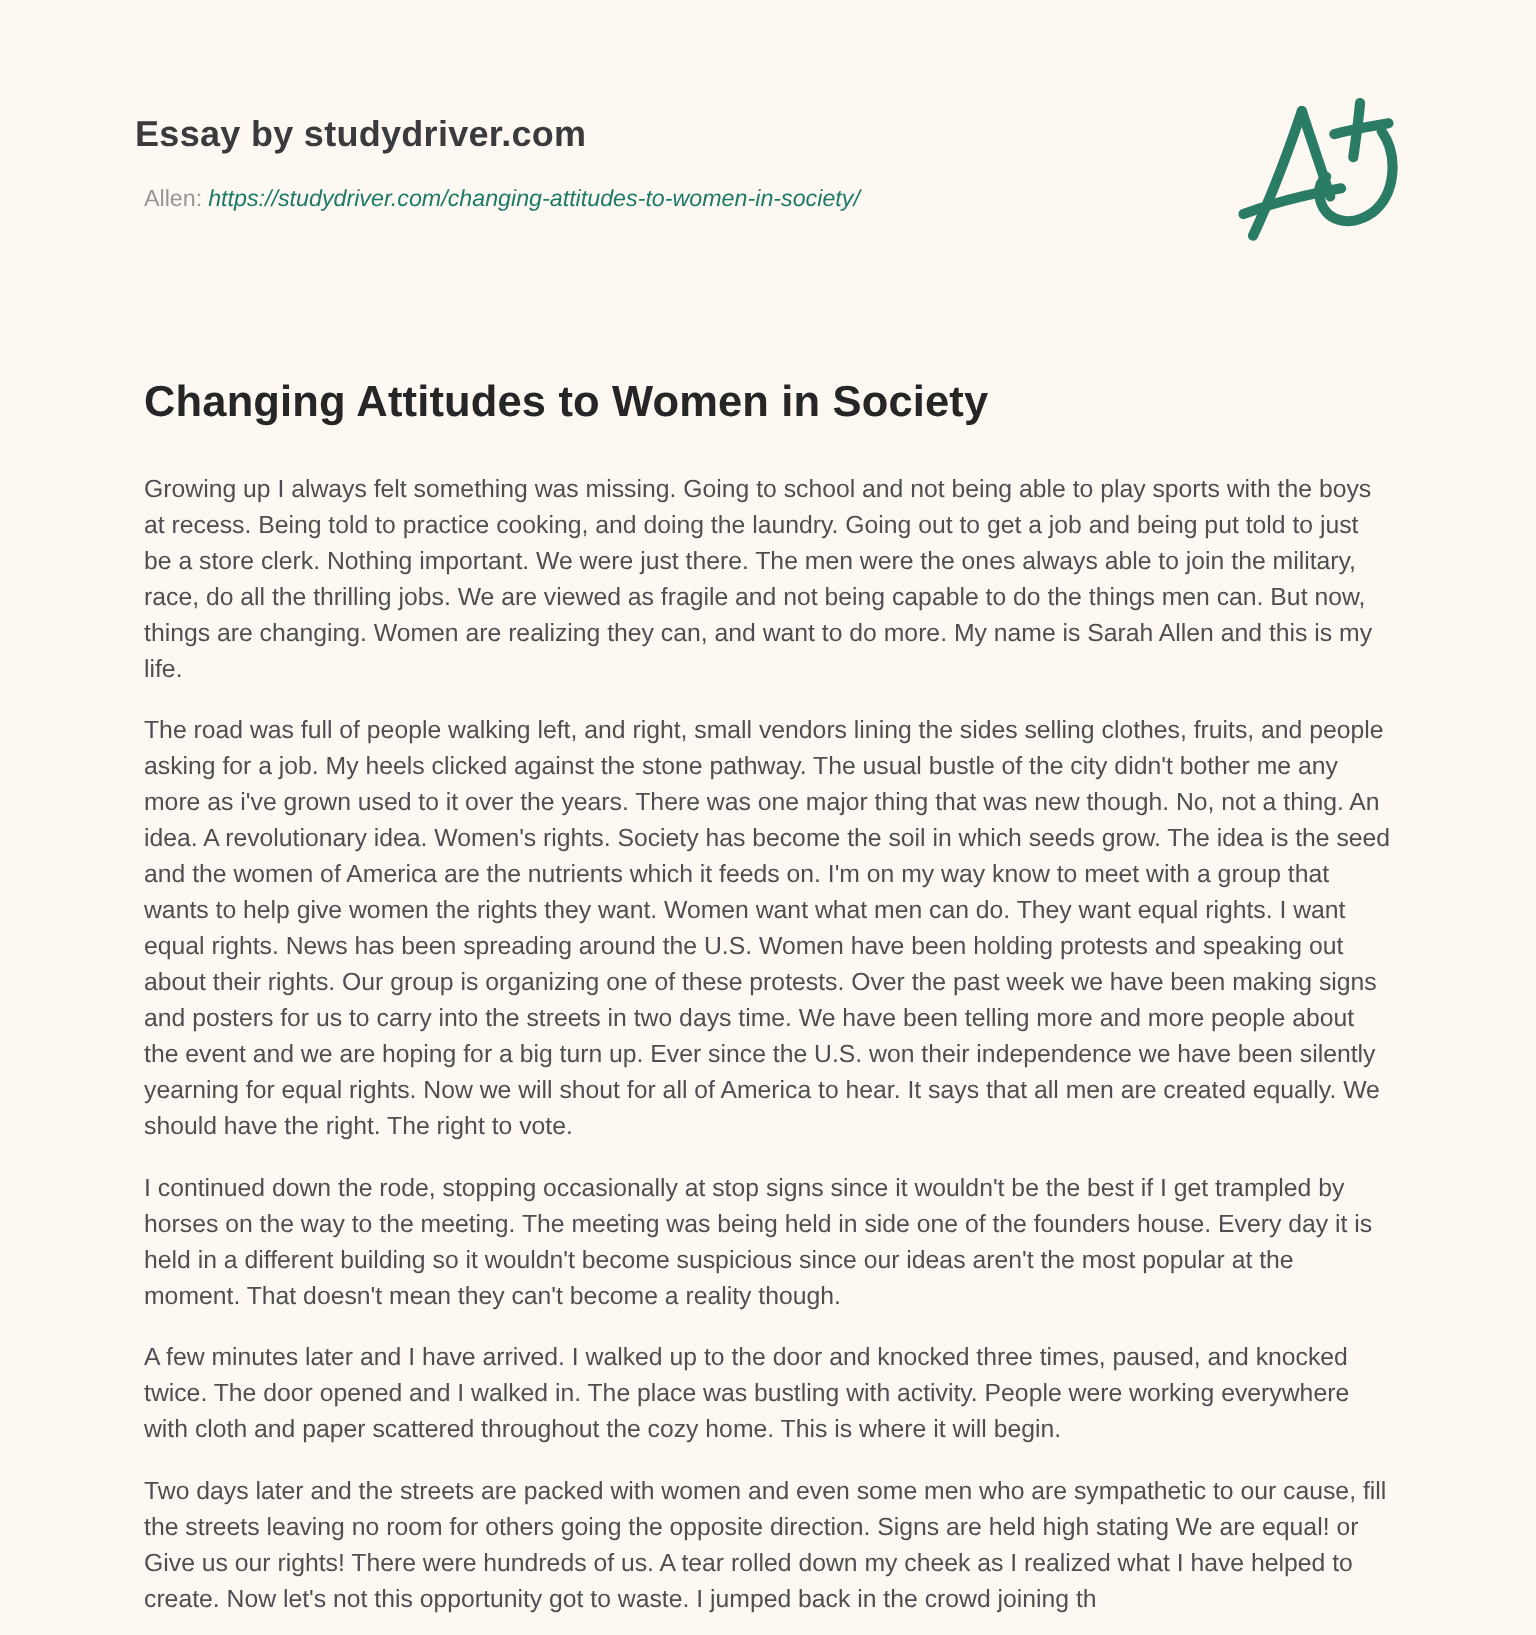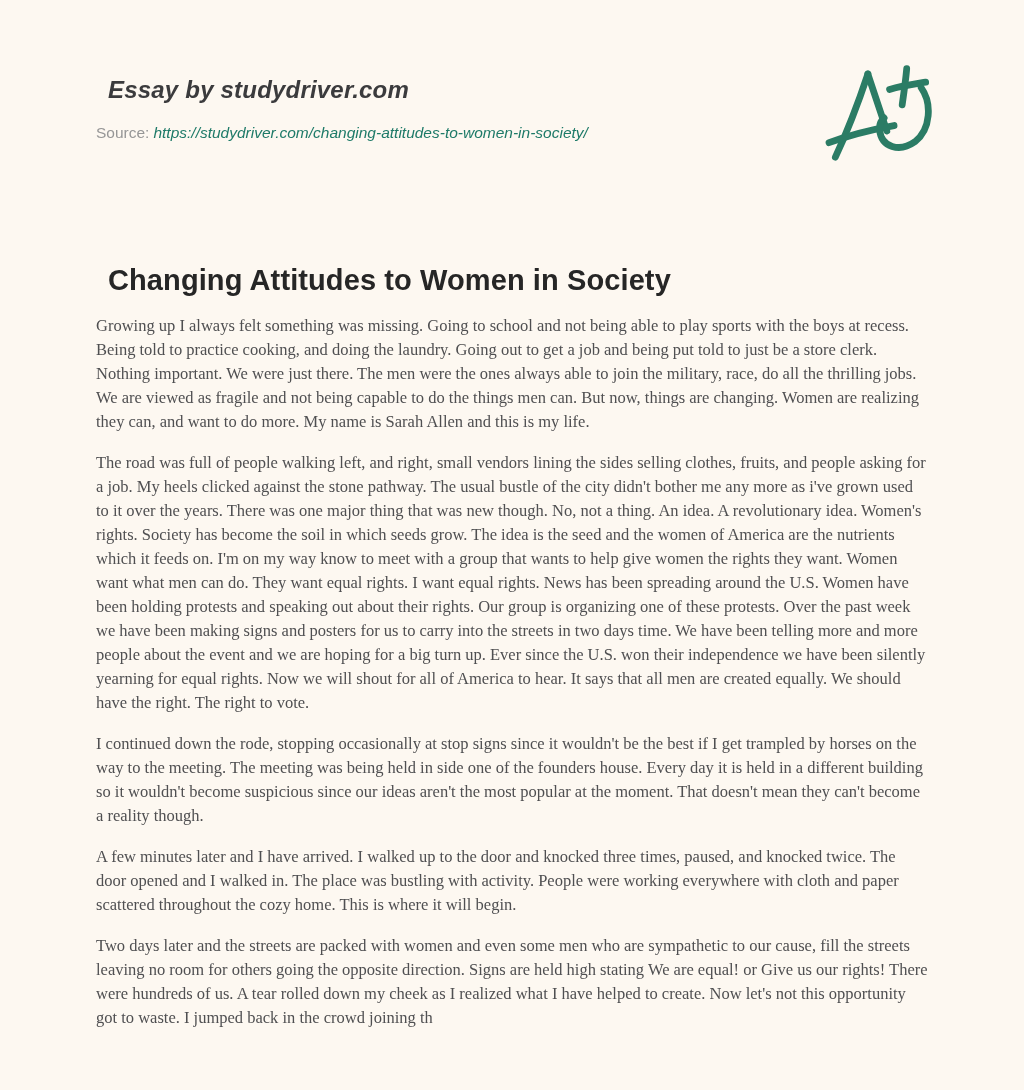--- a/index.html
+++ b/index.html
@@ -15,26 +15,25 @@
     position: relative;
   }
   .page {
     position: relative;
     width: 1024px;
     height: 1090px;
   }
   .brand-title {
     position: absolute;
     top: 76px;
-    left: 108px;
+    left: 90px;
     font-size: 24px;
     font-weight: 700;
     color: #3b3b3d;
     letter-spacing: 0.2px;
-    font-style: italic;
   }
   .source-line {
     position: absolute;
     top: 124px;
     left: 96px;
     font-size: 15.5px;
     color: #969696;
     white-space: nowrap;
   }
   .source-line a {
@@ -52,45 +51,44 @@
   }
   .doc-title {
     position: absolute;
     top: 252px;
     left: 96px;
     width: 832px;
     font-size: 29px;
     font-weight: 600;
     color: #262626;
     letter-spacing: 0.1px;
-    margin: 12px;
+    margin: 0;
   }
   .essay-body {
     position: absolute;
     top: 314px;
     left: 96px;
     width: 832px;
     font-size: 16.5px;
     line-height: 24px;
     color: #4f4f51;
   }
   .essay-body p {
     margin: 0 0 17px 0;
-    font-family: Liberation Serif, serif;
   }
 </style>
 </head>
 <body>
 
 <div class="page">
 
   <div class="brand-title">Essay by studydriver.com</div>
 
   <div class="source-line">
-    <span>Source:</span><a href="#">https://studydriver.com/changing-attitudes-to-women-in-society/</a>
+    <span>Allen:</span><a href="#">https://studydriver.com/changing-attitudes-to-women-in-society/</a>
   </div>
 
   <div class="logo">
     <svg viewBox="0 0 124 112" width="112" height="104" fill="none" stroke="#2b7c65" stroke-width="7.5" stroke-linecap="round" stroke-linejoin="round">
 
       <path d="M53,14 C45,38 31,76 17,106"></path>
 
       <path d="M53,14 L74,77"></path>
 
       <path d="M10,90 C36,80 60,75 82,71"></path>

